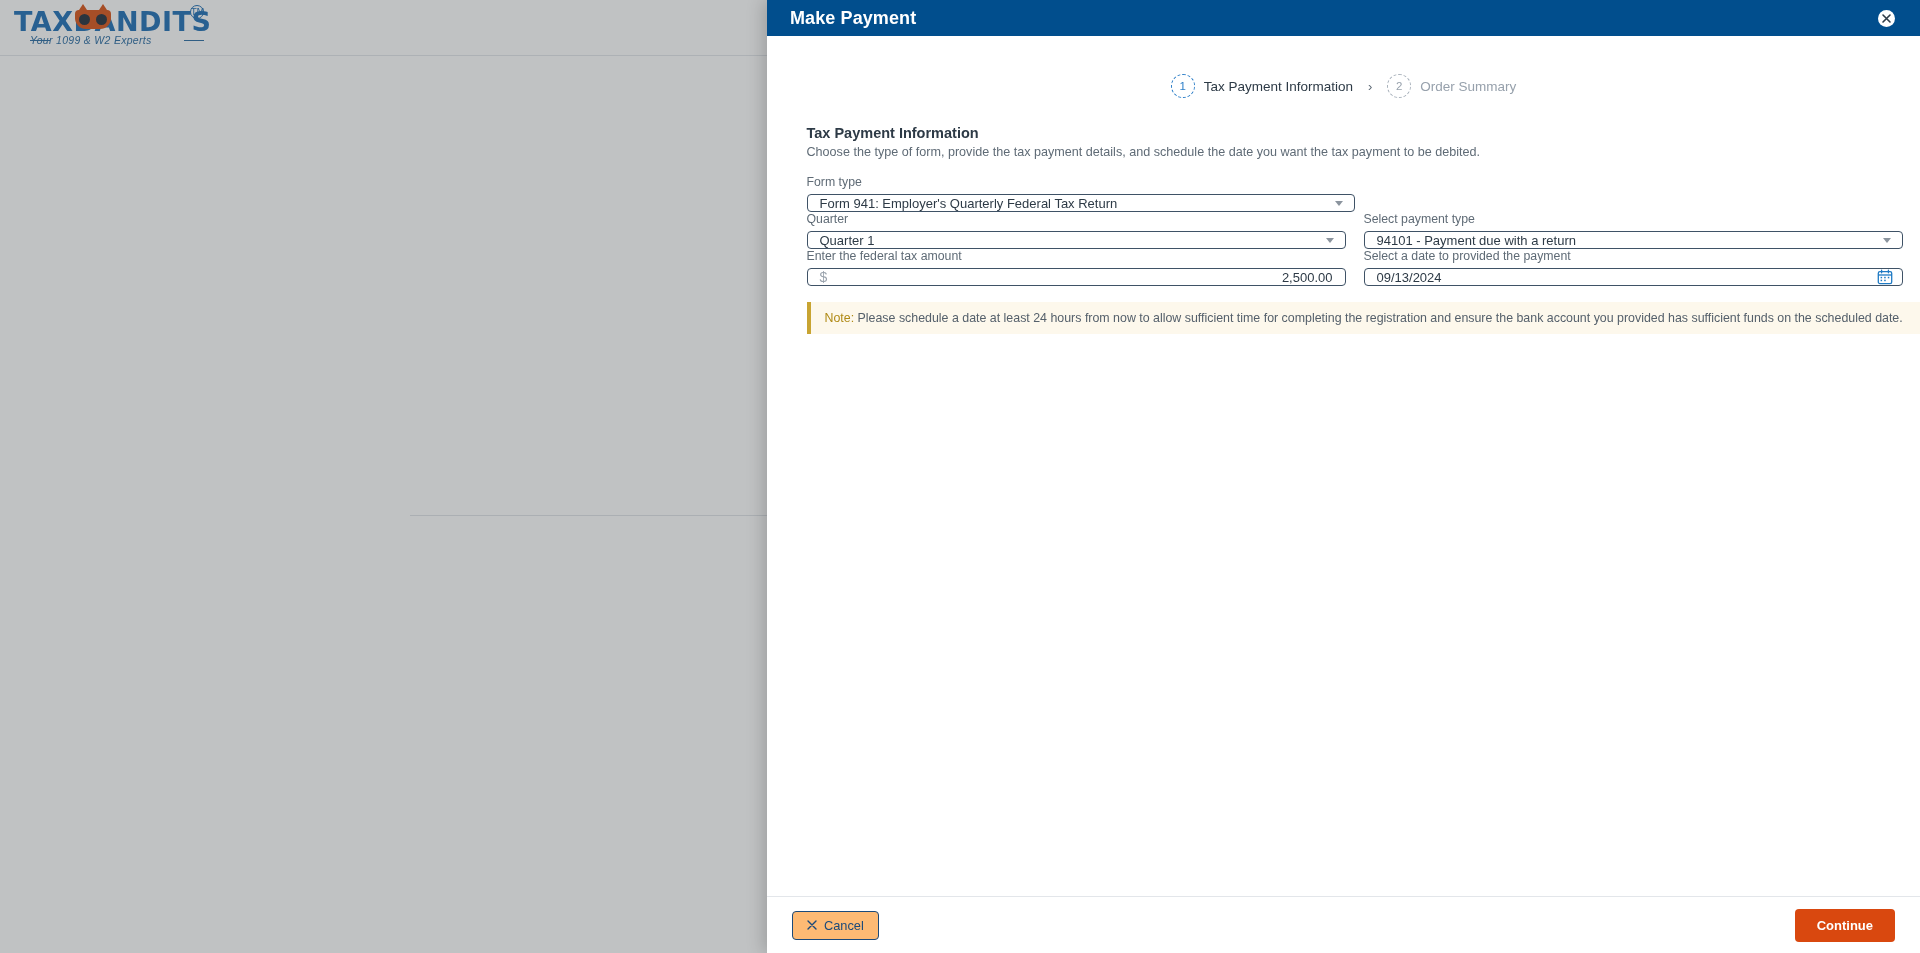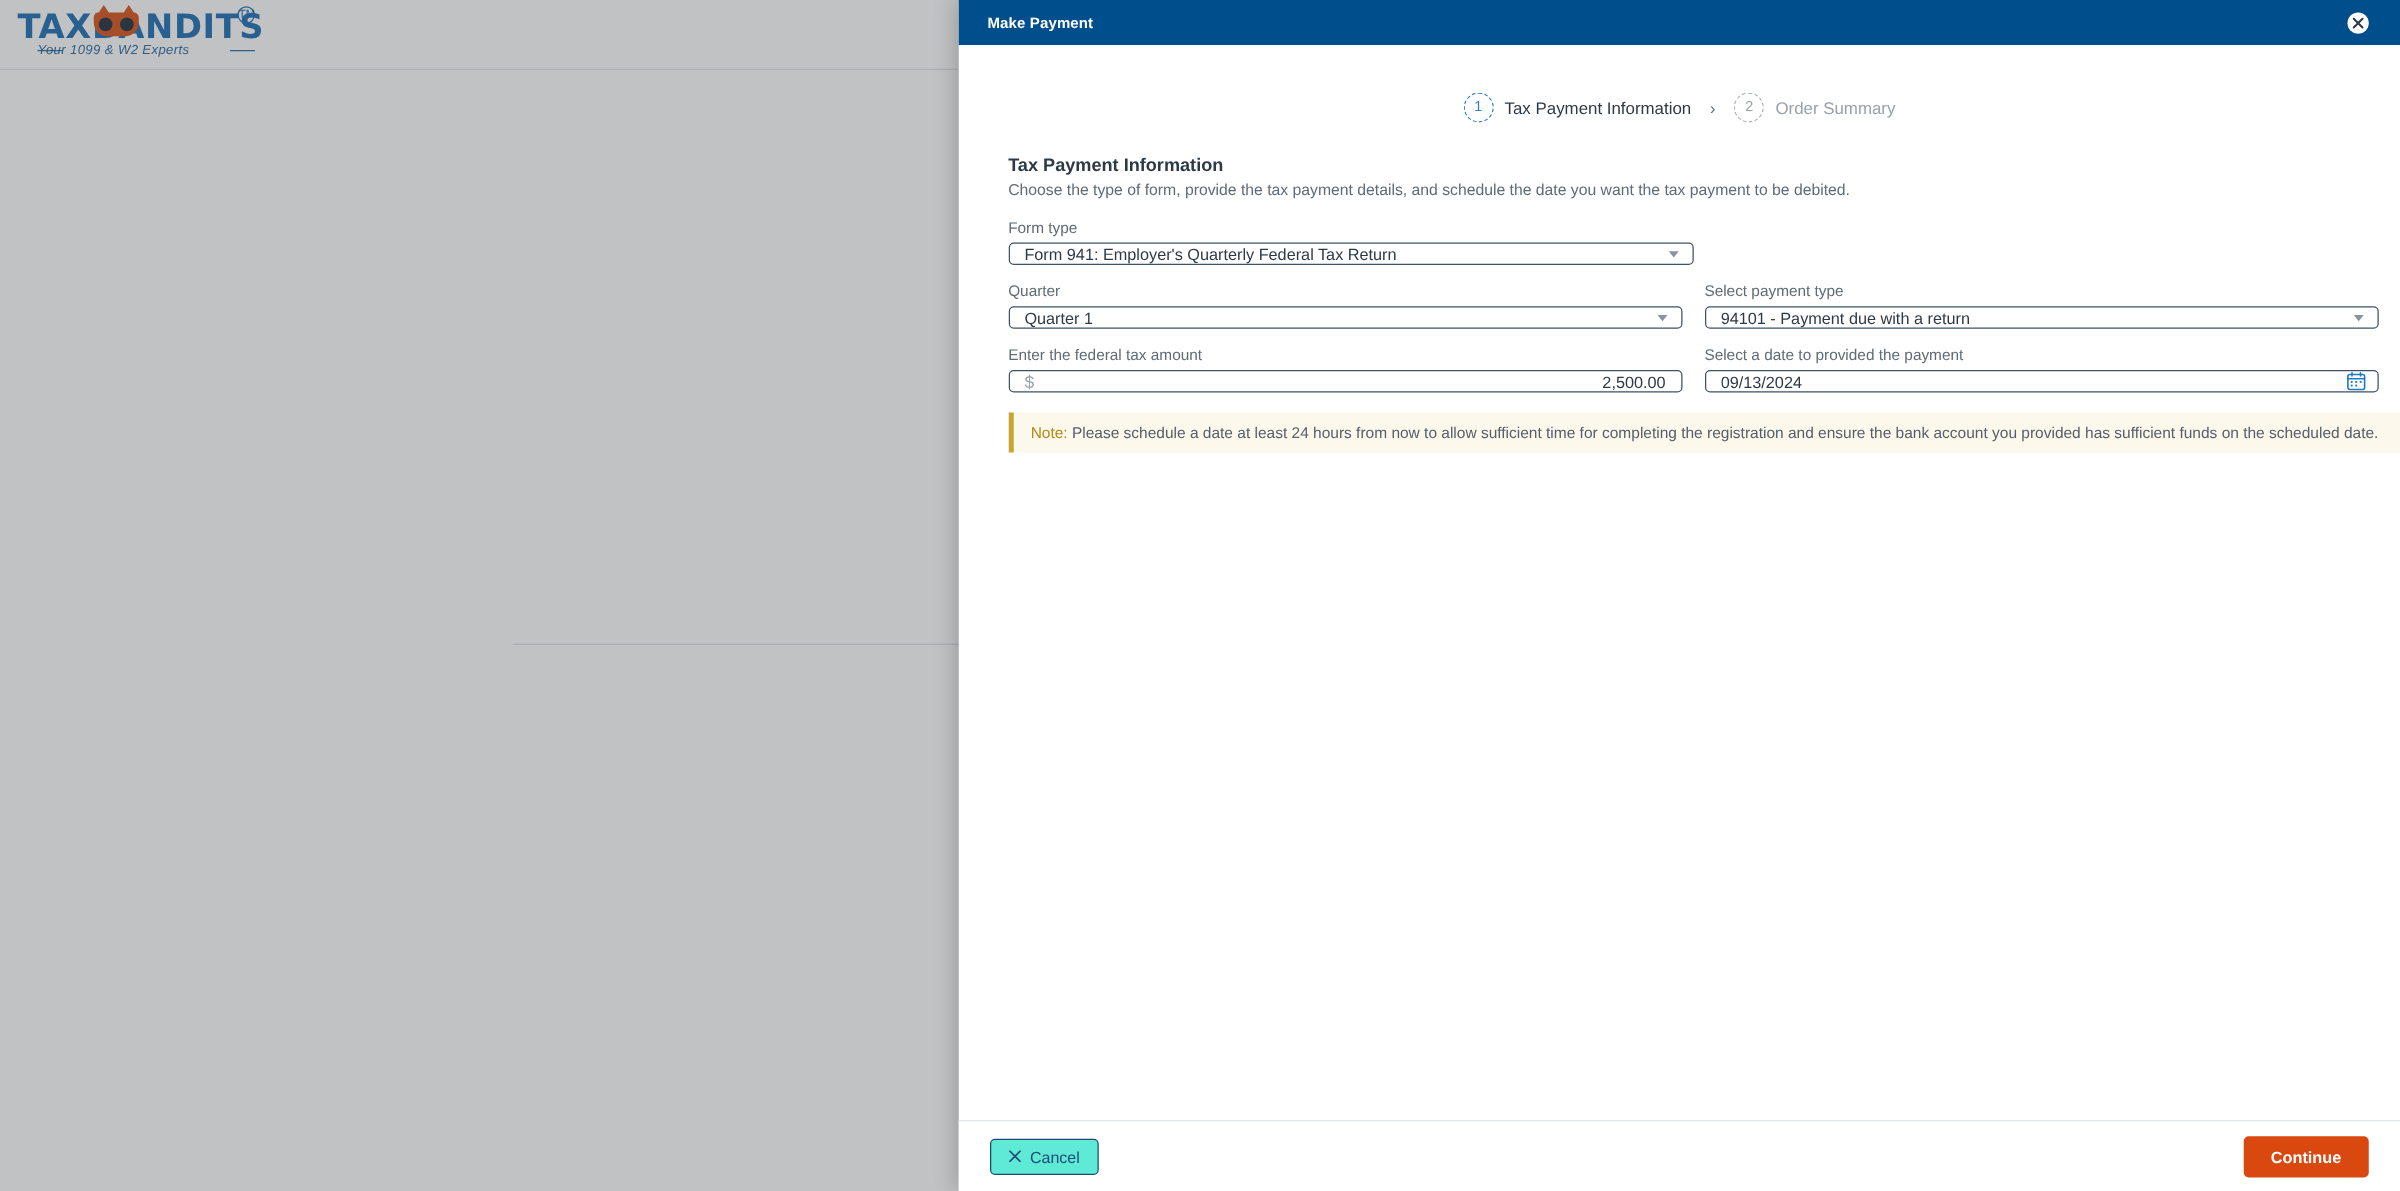--- a/index.html
+++ b/index.html
@@ -158,21 +158,21 @@
     height: 36px;
     background: #014e8d;
     color: #ffffff;
     display: flex;
     align-items: center;
     position: relative;
     flex: 0 0 auto;
   }
   #modal-title {
     margin-left: 23px;
-    font-size: 12px;
+    font-size: 18px;
     font-weight: 600;
     letter-spacing: 0.1px;
   }
   #close-btn {
     position: absolute;
     right: 25px;
     top: 10px;
     width: 17px; height: 17px;
     border-radius: 50%;
     background: #ffffff;
@@ -245,21 +245,20 @@
     margin: 0 0 4px 0;
   }
   #section-sub {
     font-size: 12.6px;
     color: #5f6b76;
     margin: 0 0 16px 0;
   }
   .row {
     display: flex;
     gap: 18px;
-    margin-bottom: 14px;
   }
   .field { width: 548px; box-sizing: border-box; }
   .field-label {
     display: block;
     font-size: 12.3px;
     color: #5f6b76;
     margin-bottom: 5px;
   }
   .control {
     position: relative;
@@ -327,21 +326,21 @@
     padding: 0 25px;
     box-sizing: border-box;
     background: #fff;
   }
   #cancel-btn {
     display: flex;
     align-items: center;
     gap: 7px;
     border: 1px solid #1b4a7a;
     color: #1b4a7a;
-    background: #5eead4;
+    background: #fdba74;
     border-radius: 4px;
     padding: 6px 14px;
     font-size: 12.8px;
     cursor: pointer;
     font-family: inherit;
   }
   #continue-btn {
     background: #d9480f;
     color: #fff;
     border: none;

